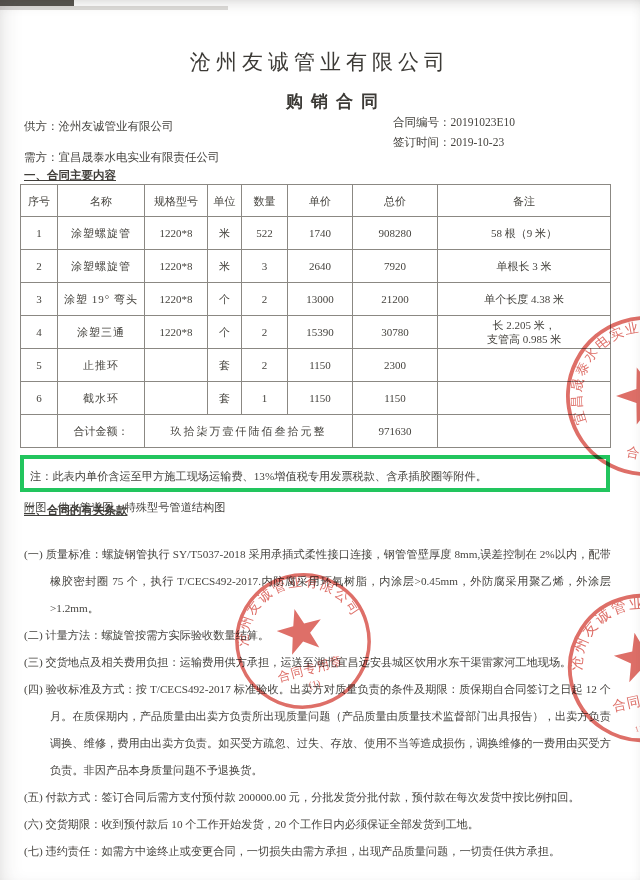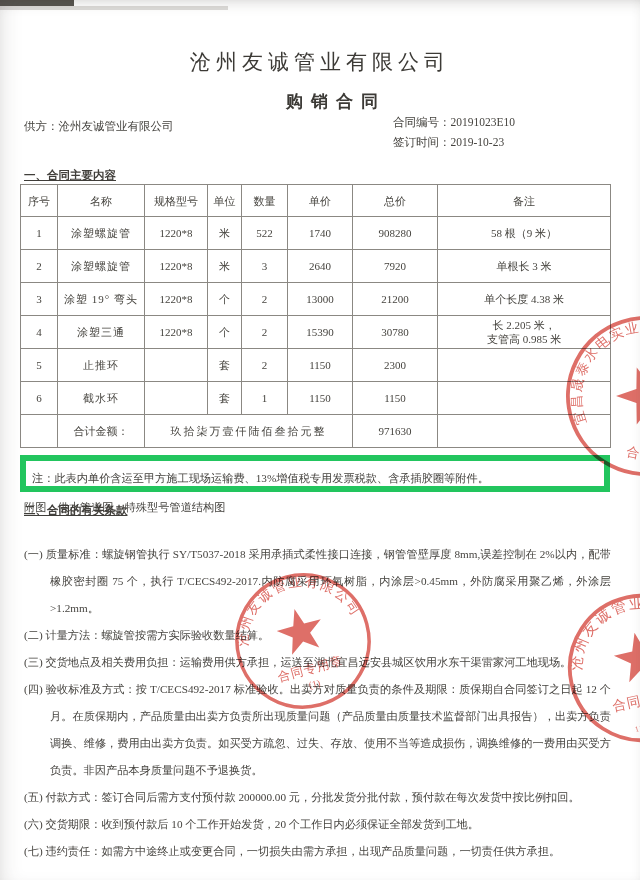--- a/index.html
+++ b/index.html
@@ -57,21 +57,21 @@
     white-space: pre-line; overflow: hidden;
     font-weight: 400;
   }
   table.items th { height: 32px; font-size: 11px; }
   table.items td { height: 33px; }
   table.items .c-name { letter-spacing: 1px; }
   .total-cn { letter-spacing: 2px; }
 
   .note-box {
     position: absolute; left: 20px; top: 455px; width: 590px; height: 37px;
-    border: 6px solid #22c55e;
+    border: 4px solid #22c55e;
     font-size: 11.2px; color: #45433f;
     padding: 10px 6px 0 6px; line-height: 14px;
   }
   .attachment-line { position: absolute; left: 24px; top: 500px; font-size: 11.2px; color: #45433f; }
 
   .clauses {
     position: absolute; left: 24px; top: 541px; width: 587px;
     font-size: 11.2px; line-height: 27px; color: #45433f;
     text-align: justify;
   }
@@ -93,20 +93,21 @@
 
 <div class="page">
 
   <div class="edge-top-dark"></div>
   <div class="edge-top-gray"></div>
 
   <div class="company-title">沧州友诚管业有限公司</div>
   <div class="doc-title">购销合同</div>
 
   <div class="party-line party-supplier">供方：沧州友诚管业有限公司</div>
+  <div class="party-line party-buyer">需方：宜昌晟泰水电实业有限责任公司</div>
 
   <div class="contract-info">
     <div>合同编号：20191023E10</div>
     <div>签订时间：2019-10-23</div>
   </div>
 
   <div class="sec-heading sec1-heading">一、合同主要内容</div>
 
   <table class="items">
     <colgroup>

